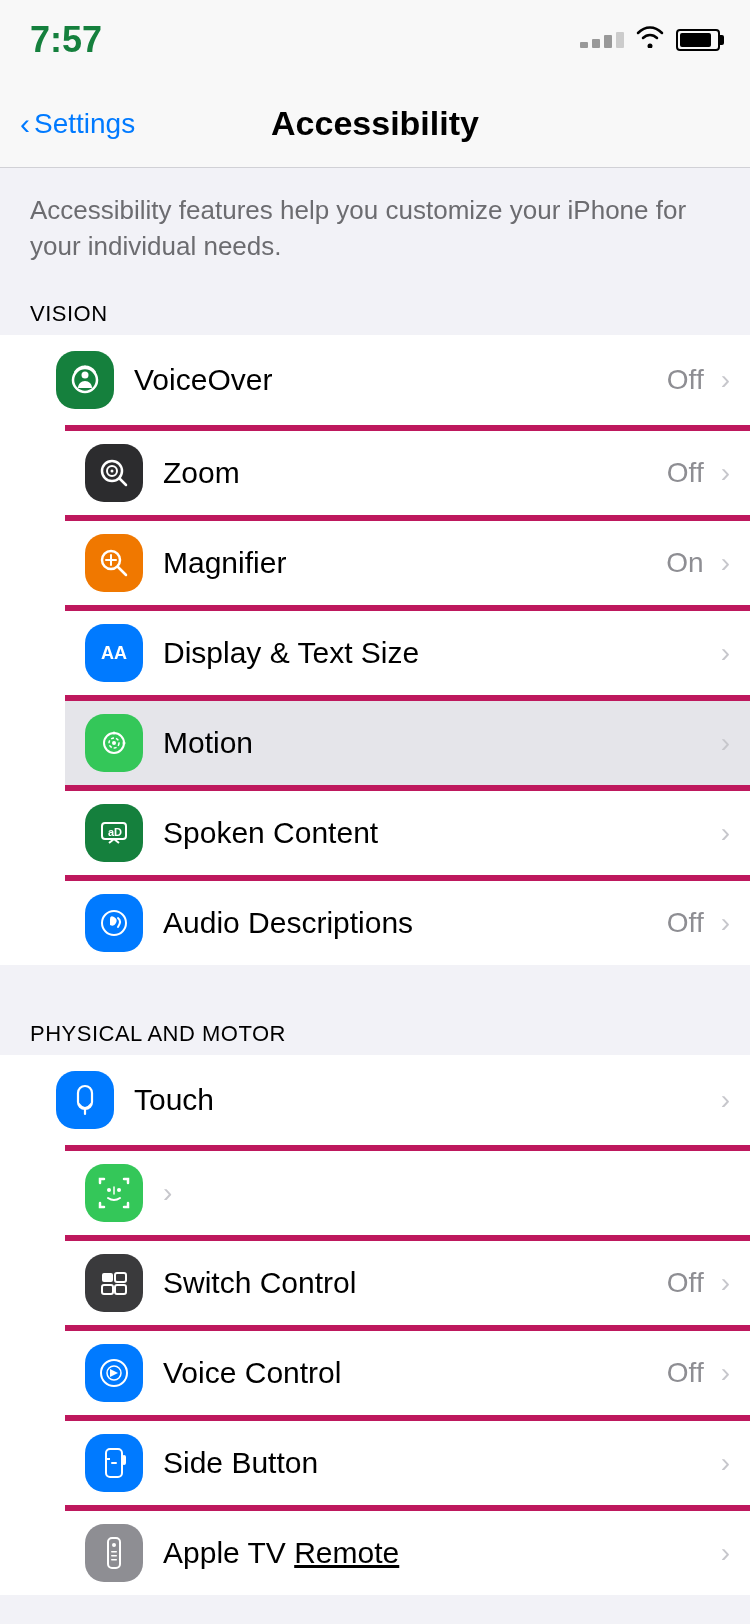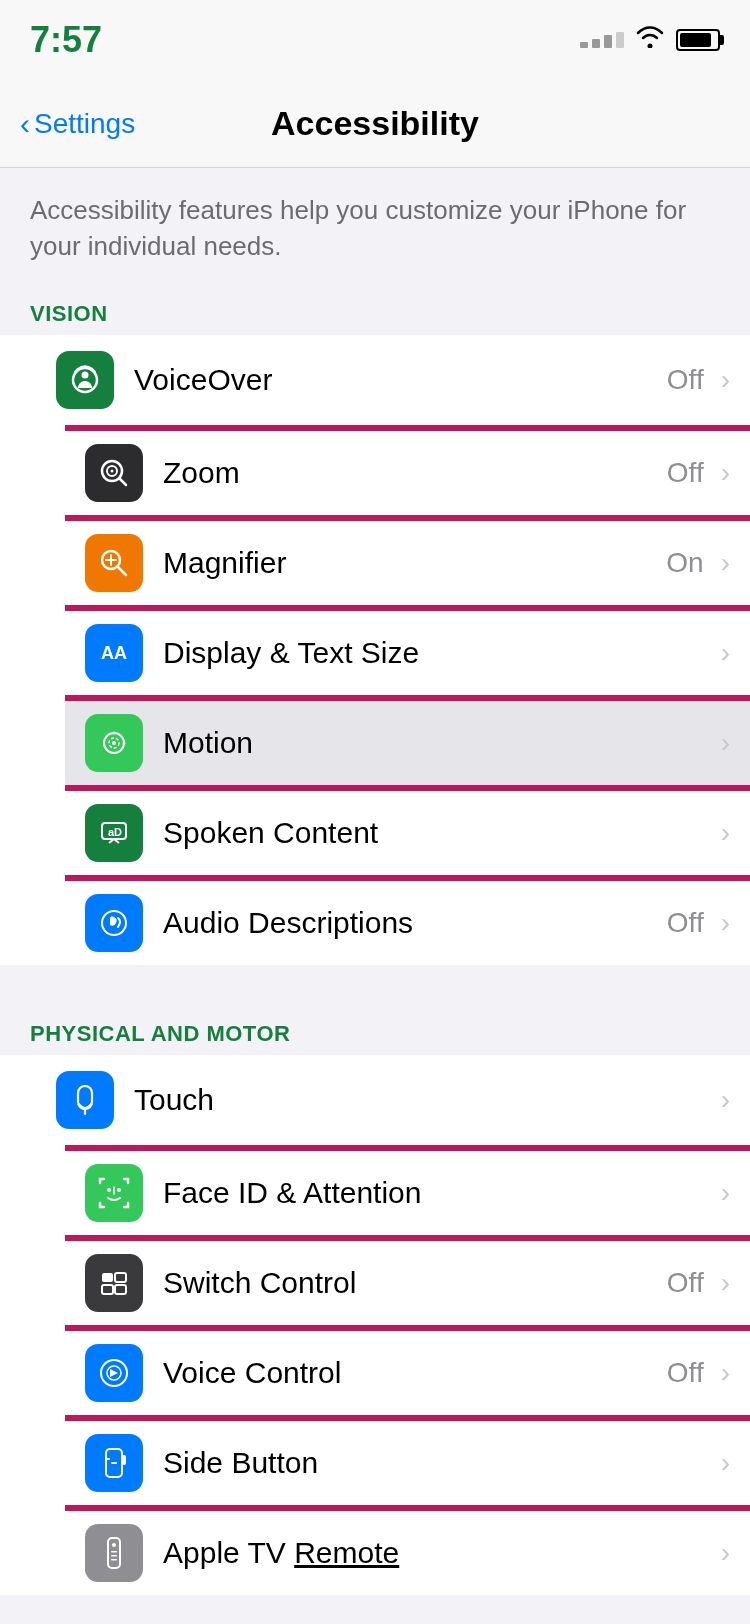--- a/index.html
+++ b/index.html
@@ -115,22 +115,22 @@
       font-size: 26px;
       color: #6c6c70;
       line-height: 1.4;
     }
 
     
     .section-header {
       background: #f2f2f7;
       padding: 16px 30px 8px;
       font-size: 22px;
-      font-weight: 700;
-      color: #15803d;
+      font-weight: 400;
+      color: #000000;
       letter-spacing: 0.5px;
       text-transform: uppercase;
     }
 
     
     .settings-group {
       background: #fff;
       margin: 0;
       padding-left: 36px;
     }
@@ -148,21 +148,21 @@
       background: #e5e5ea;
     }
     .settings-row + .settings-row {
       border-top: 6px solid #be185d;
       margin-left: 29px;
     }
 
     .row-icon {
       width: 58px;
       height: 58px;
-      border-radius: 13px;
+      border-radius: 19px;
       margin-right: 20px;
       display: flex;
       align-items: center;
       justify-content: center;
       flex-shrink: 0;
     }
     .row-icon svg {
       width: 36px;
       height: 36px;
     }
@@ -402,21 +402,20 @@
         <path d="M28 4 L32 4 L32 8" stroke="white" stroke-width="2.5" fill="none" stroke-linecap="round"></path>
         <path d="M8 32 L4 32 L4 28" stroke="white" stroke-width="2.5" fill="none" stroke-linecap="round"></path>
         <path d="M28 32 L32 32 L32 28" stroke="white" stroke-width="2.5" fill="none" stroke-linecap="round"></path>
         <circle cx="13" cy="15" r="2" fill="white"></circle>
         <circle cx="23" cy="15" r="2" fill="white"></circle>
         <path d="M12 23 Q18 27 24 23" stroke="white" stroke-width="2" fill="none" stroke-linecap="round"></path>
         <line x1="18" y1="12" x2="18" y2="19" stroke="white" stroke-width="1.5" stroke-linecap="round"></line>
       </svg>
     </div>
     <div class="row-content">
-      <span class="row-label">Face ID &amp; Attention</span>
       <div class="row-right">
         <span class="chevron-right">›</span>
       </div>
     </div>
   </div>
 
   <div class="settings-row">
     <div class="row-icon icon-dark-gray" style="background:#3a3a3c;">
       <svg viewBox="0 0 36 36" fill="white">
         <rect x="6" y="8" width="11" height="9" rx="2" fill="white"></rect>

